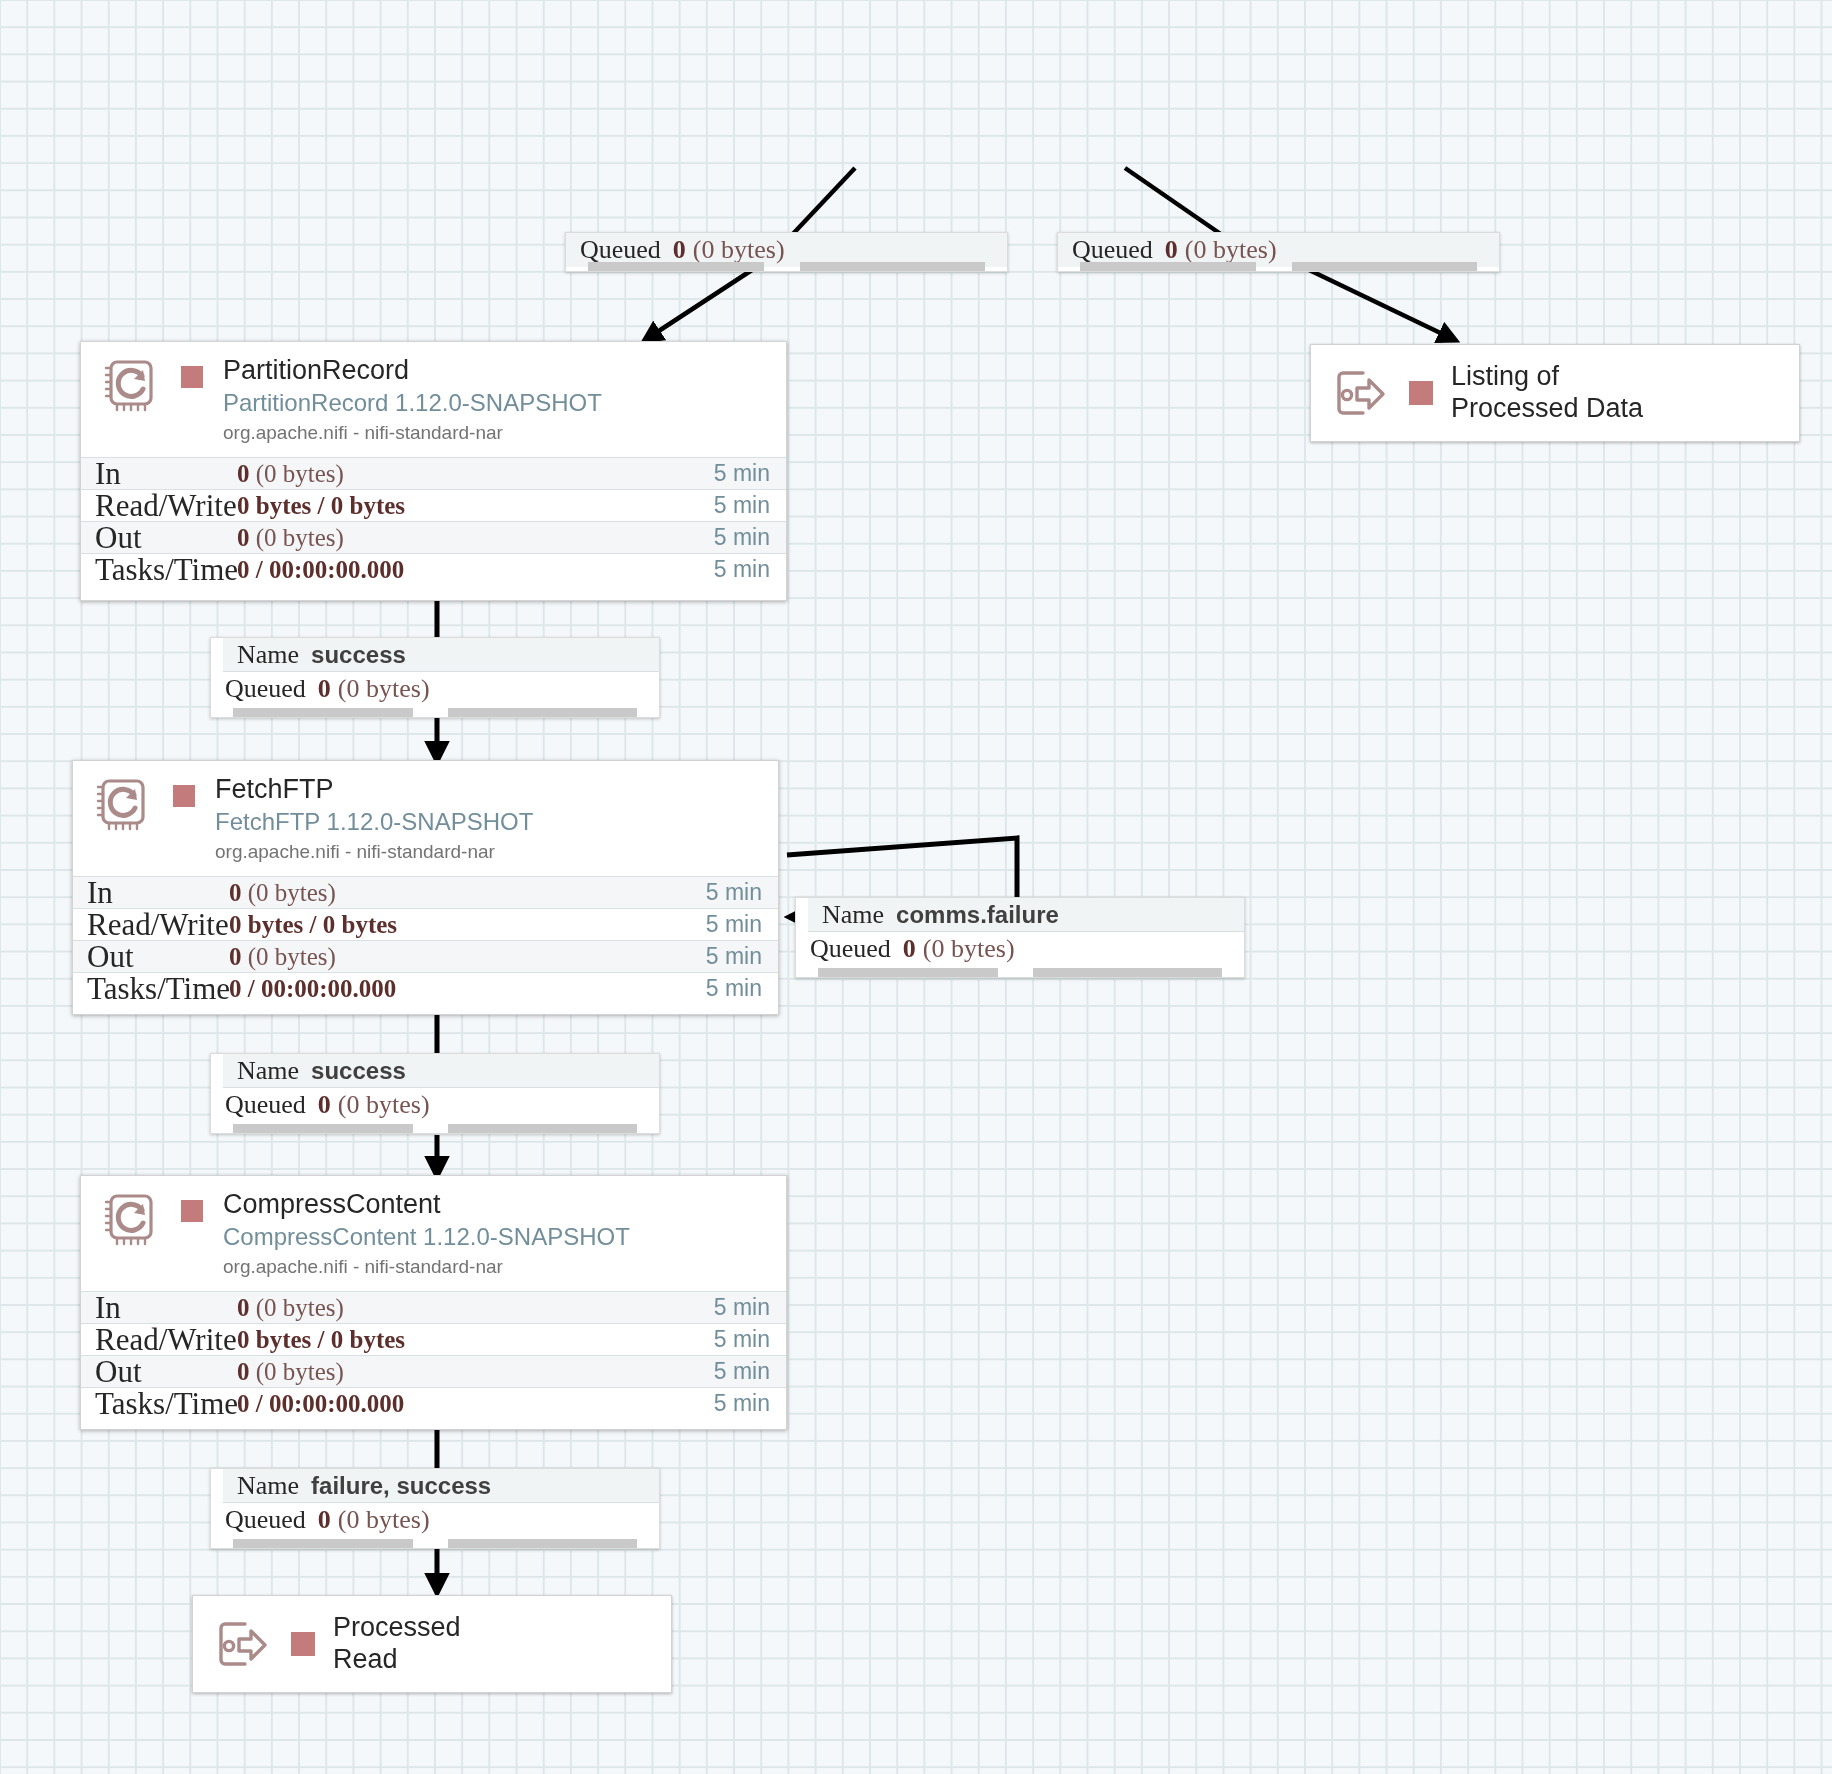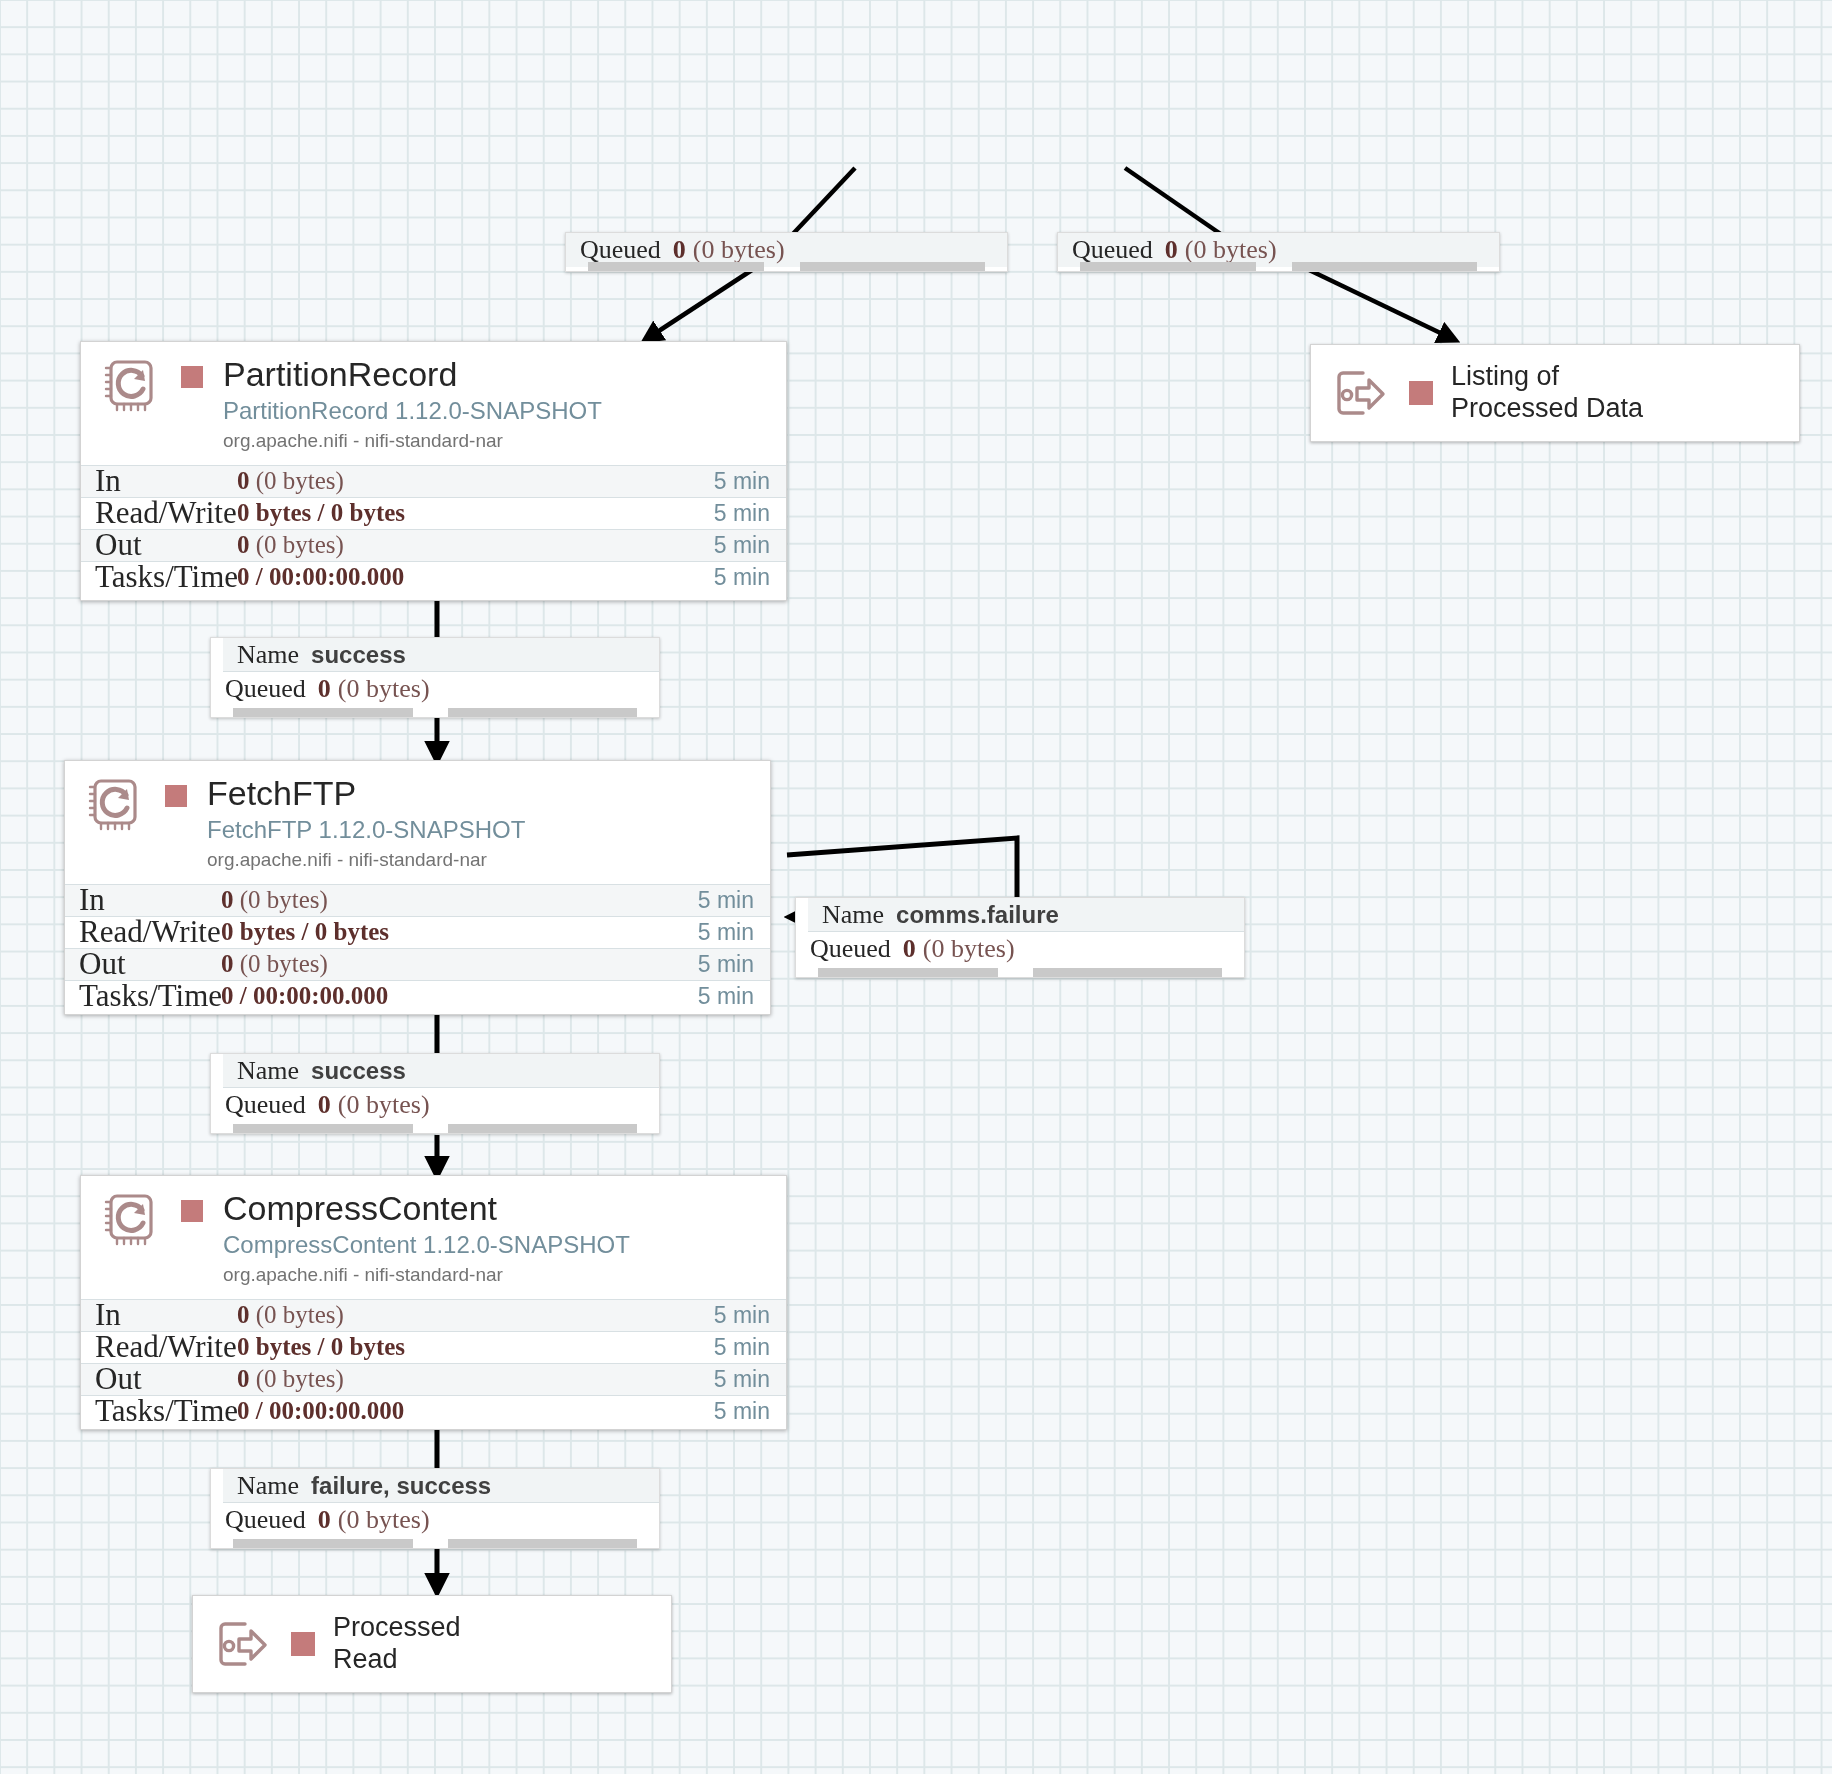--- a/index.html
+++ b/index.html
@@ -55,21 +55,21 @@
   }
   .proc-head {
     display: flex;
     padding: 14px 0 12px 0;
     background: #ffffff;
   }
   .proc-icon { width: 60px; height: 60px; margin-left: 20px; flex: none; }
   .proc-status { width: 22px; height: 22px; flex: none; margin-left: 20px; margin-top: 10px; }
   .proc-text { margin-left: 20px; }
   .proc-name {
-    font-size: 34px; color: #262626; line-height: 1.08;
+    font-size: 27px; color: #262626; line-height: 1.08;
   }
   .proc-type {
     font-size: 24px; color: #728e9b; line-height: 1.18; margin-top: 4px;
   }
   .proc-bundle {
     font-size: 19px; color: #737373; line-height: 1.2; margin-top: 5px;
   }
   .stat-row {
     display: flex;
     align-items: center;
@@ -263,21 +263,21 @@
       <span class="conn-key">Queued</span>
       <span class="conn-num">0</span>
       <span class="conn-bytes">(0 bytes)</span>
     </div>
     <div class="bars">
       <span class="bar bar-l"></span>
       <span class="bar bar-r"></span>
     </div>
   </div>
 
-  <div class="processor" style="left:64px; top:760px; width:707px; height:255px;">
+  <div class="processor" style="left:72px; top:760px; width:707px; height:255px;">
     <div class="proc-head">
       <span class="proc-icon">
         <svg viewBox="0 0 60 60" xmlns="http://www.w3.org/2000/svg">
           <rect x="10" y="6" width="40" height="42" rx="6" ry="6" fill="none" stroke="#ab8a8a" stroke-width="3.2"></rect>
           <g stroke="#ab8a8a" stroke-width="2.4" stroke-linecap="round">
             <line x1="10" y1="12" x2="5" y2="12"></line>
               <line x1="10" y1="19" x2="5" y2="19"></line>
             <line x1="10" y1="26" x2="5" y2="26"></line>
               <line x1="10" y1="33" x2="5" y2="33"></line>
             <line x1="10" y1="40" x2="5" y2="40"></line>

